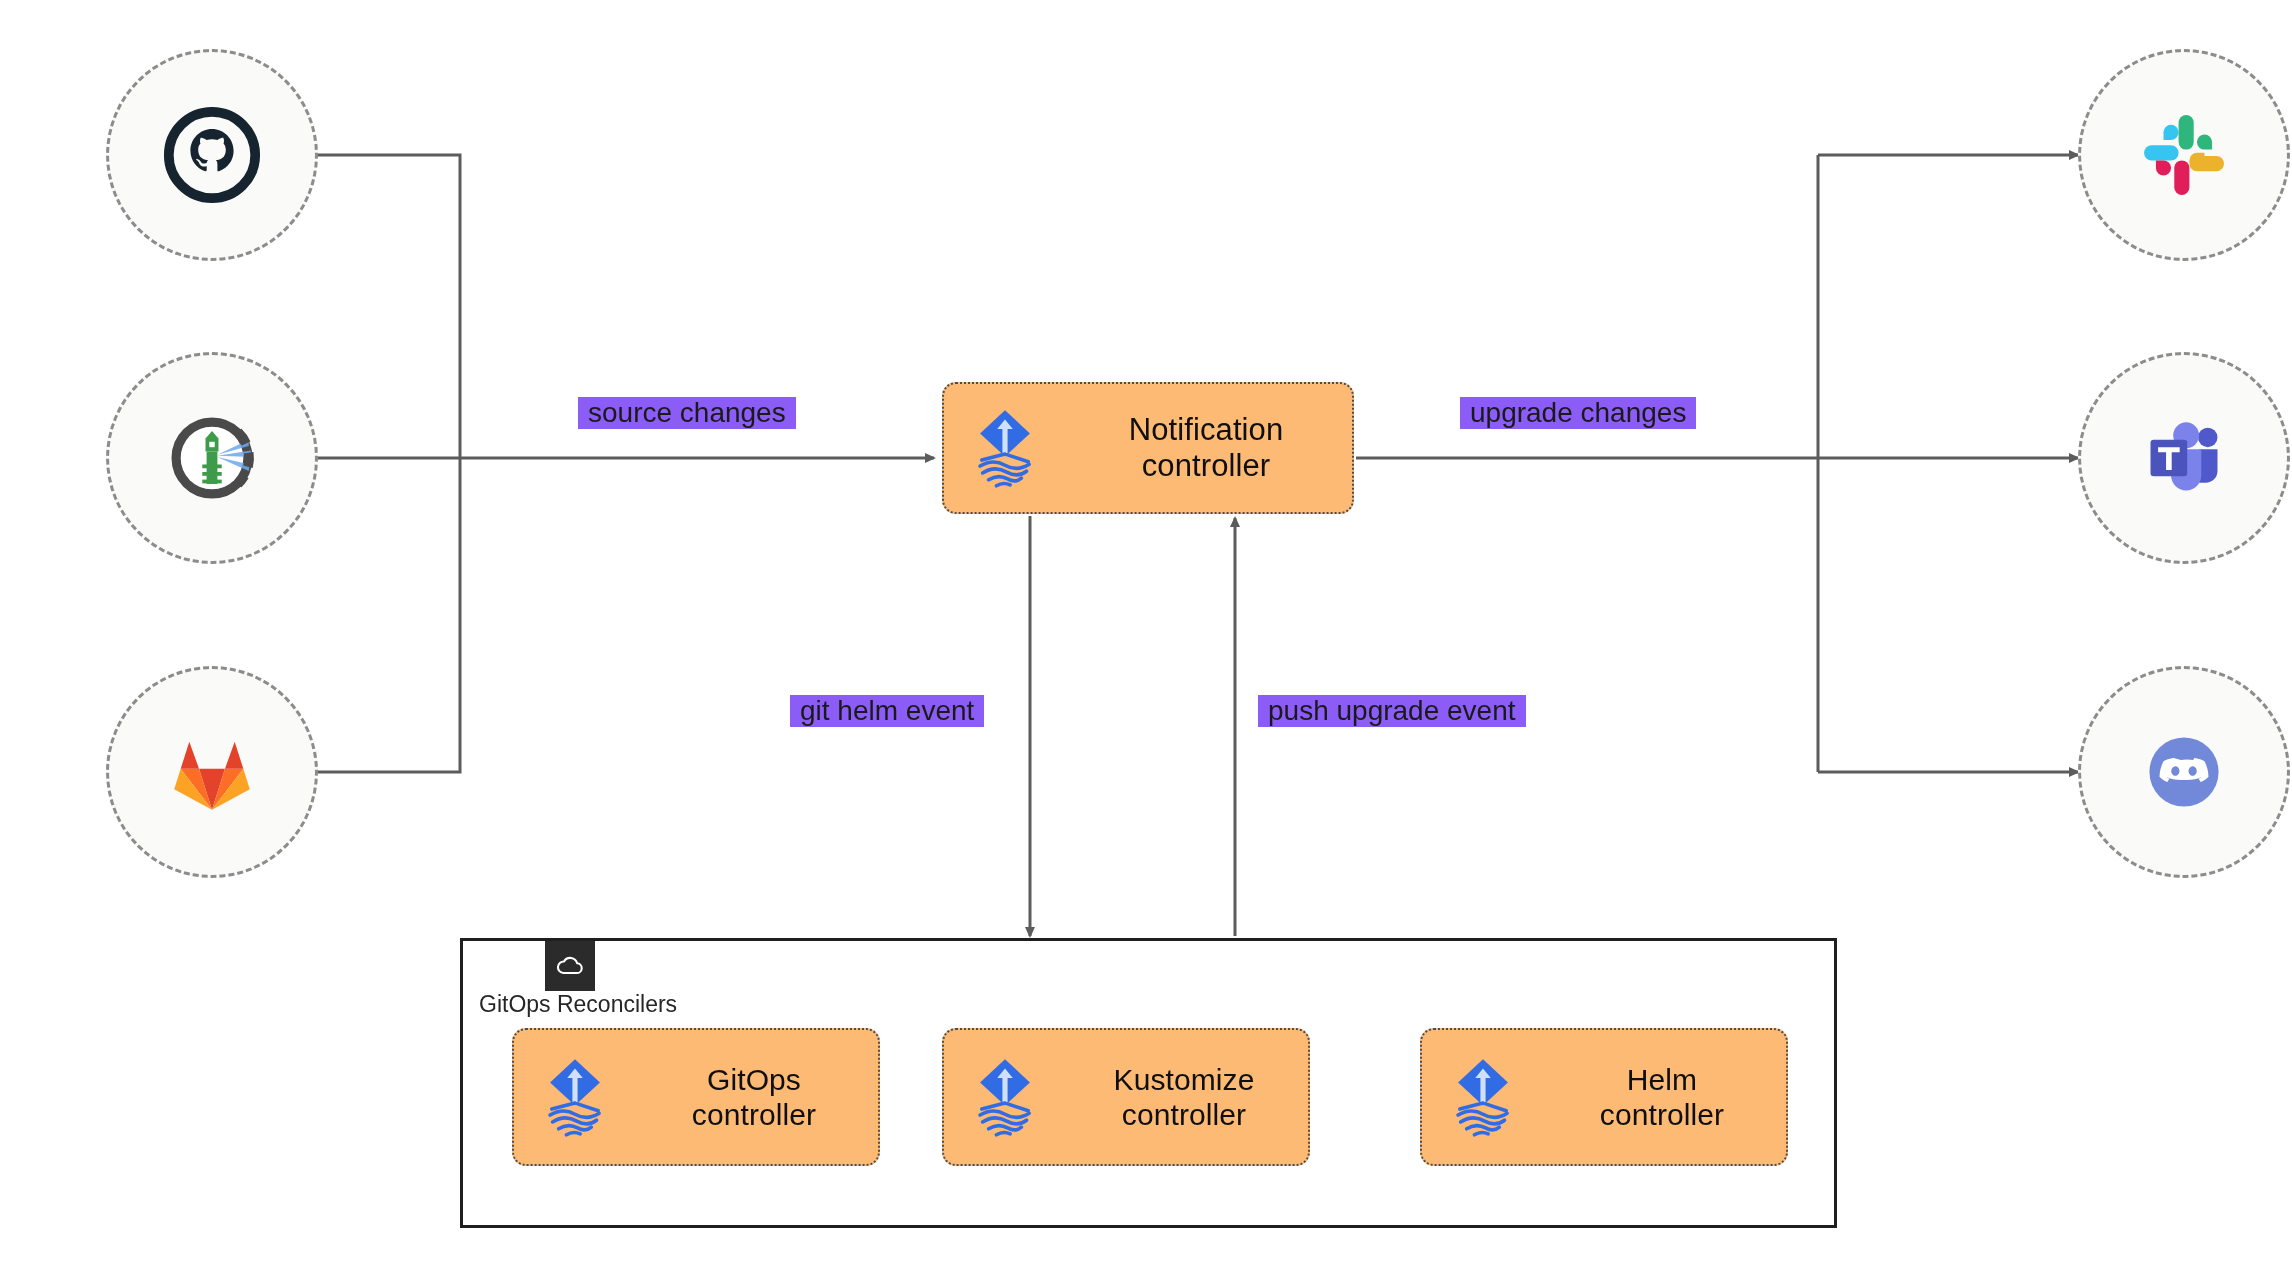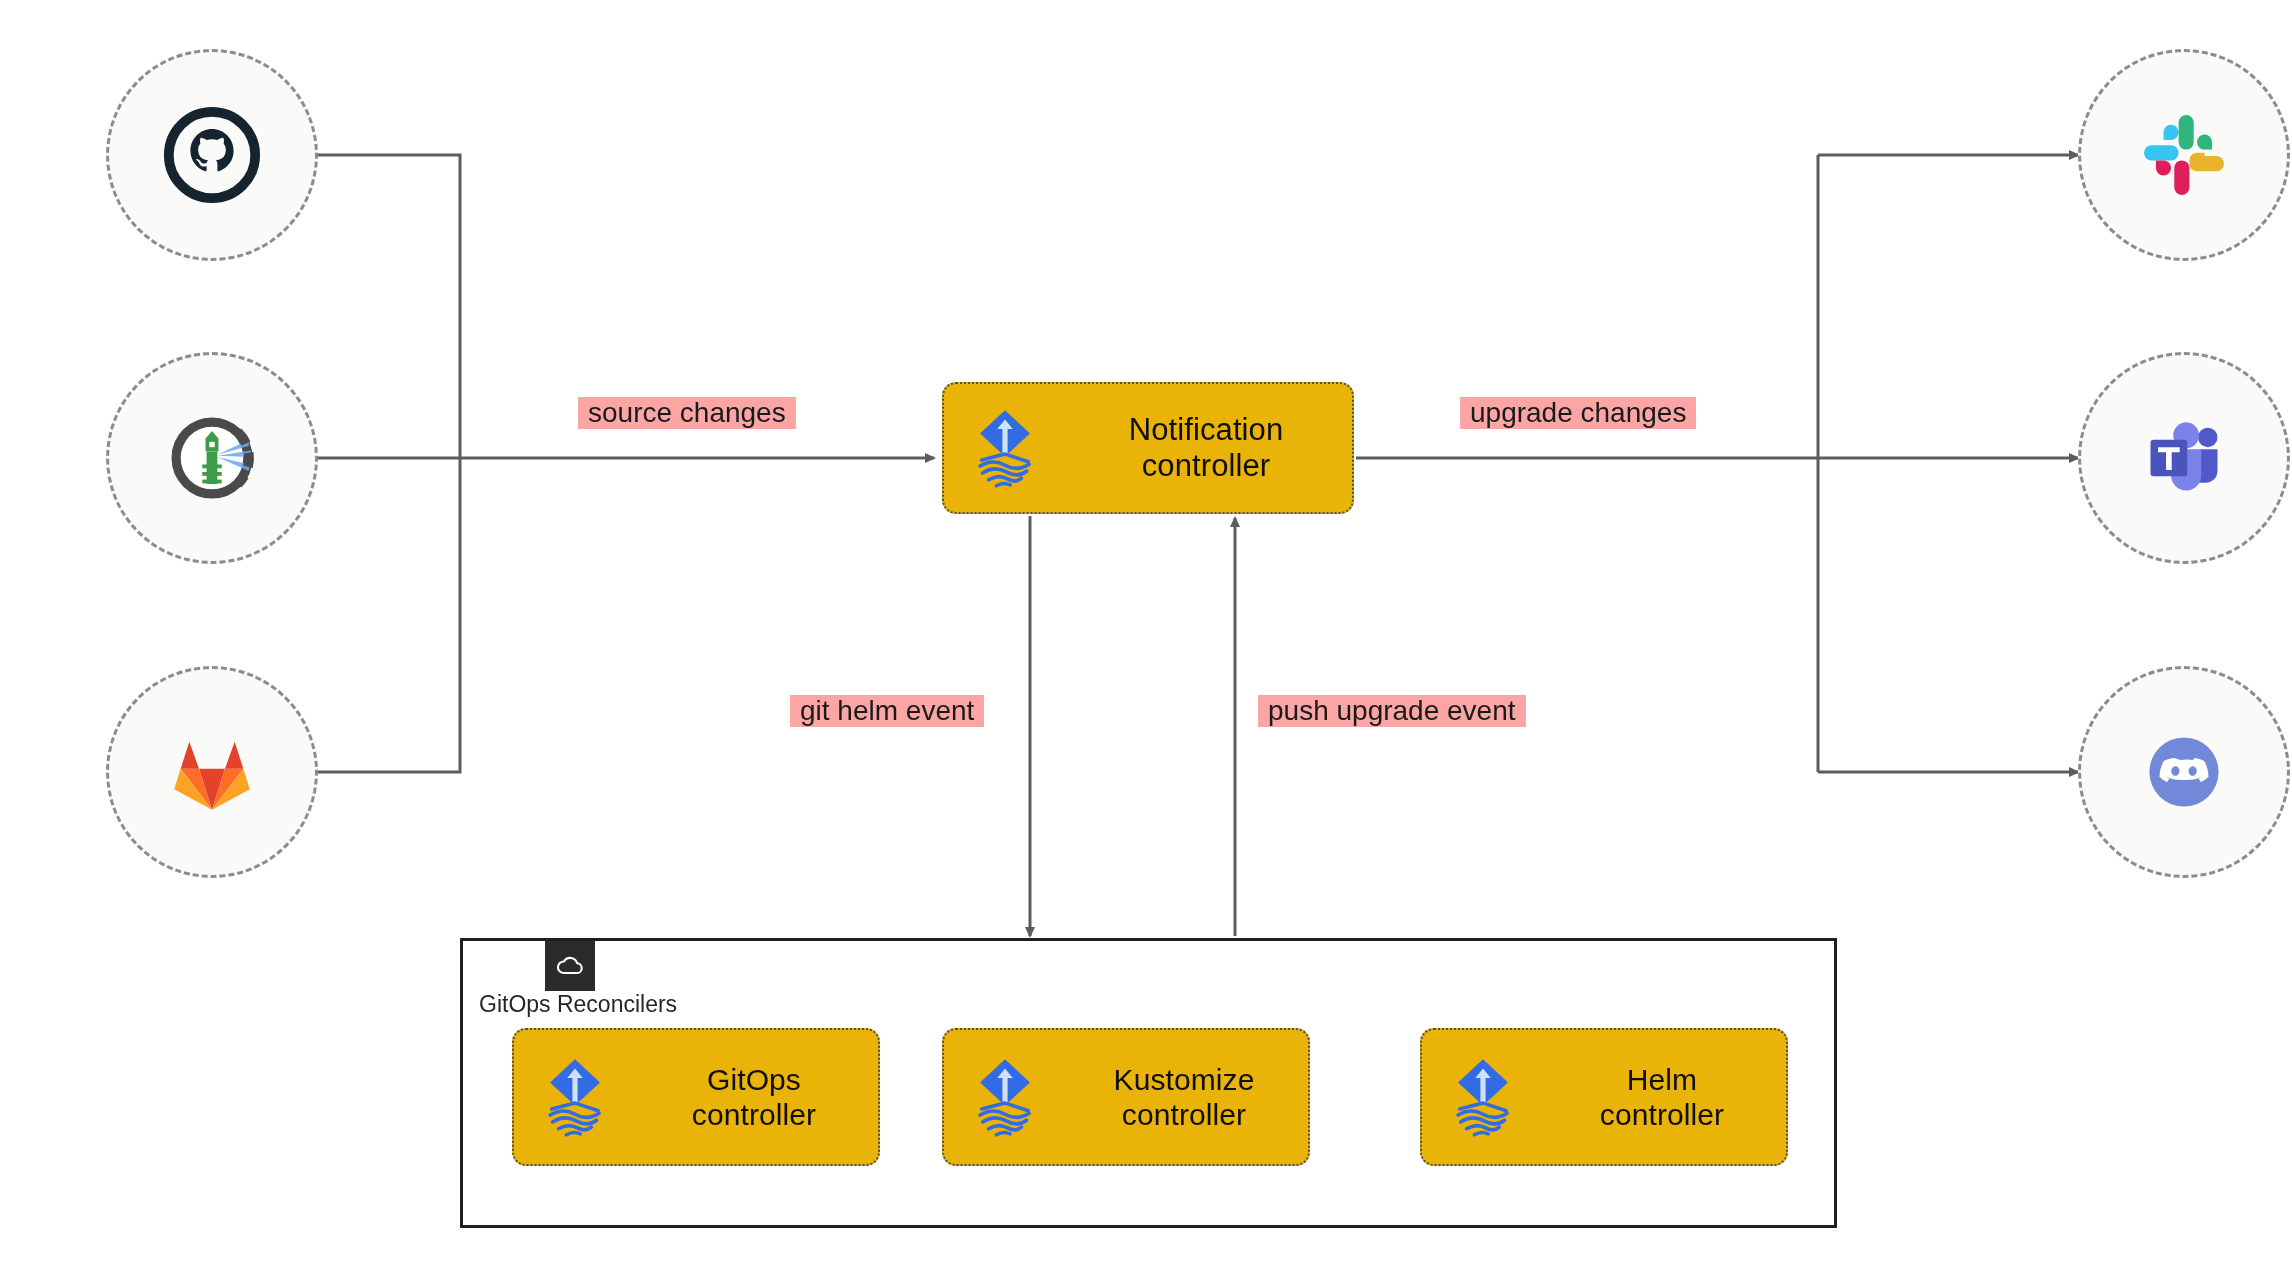--- a/index.html
+++ b/index.html
@@ -43,21 +43,21 @@
   .circle-node .glyph {
     width: 108px;
     height: 108px;
     display: block;
   }
 
   
   .ctrl-box {
     position: absolute;
     box-sizing: border-box;
-    background: #eab308;
+    background: #fdba74;
     border: 2px dotted #4d4d4d;
     border-radius: 14px;
     display: flex;
     align-items: center;
     padding: 0 18px;
     gap: 24px;
   }
   .ctrl-box .flux-mark {
     width: 86px;
     height: 86px;
@@ -114,21 +114,21 @@
     margin-left: 16px;
     white-space: nowrap;
   }
 
   
   .edge-label {
     position: absolute;
     font-size: 28px;
     color: #1a1a1a;
     white-space: nowrap;
-    background: #fca5a5;
+    background: #8b5cf6;
     padding: 0 10px;
   }
   #label-source-changes  { left: 578px;  top: 397px; }
   #label-cluster-changes { left: 1460px; top: 397px; }
   #label-git-push        { left: 790px;  top: 695px; }
   #label-helm-upgrade    { left: 1258px; top: 695px; }
 </style>
 </head>
 <body>
 

